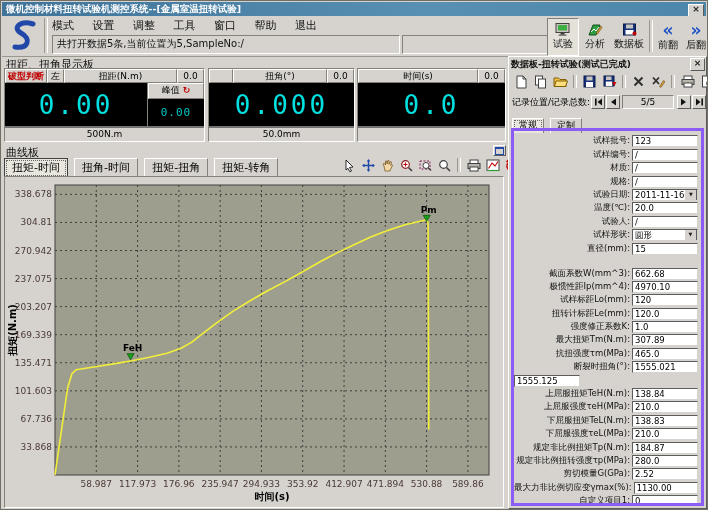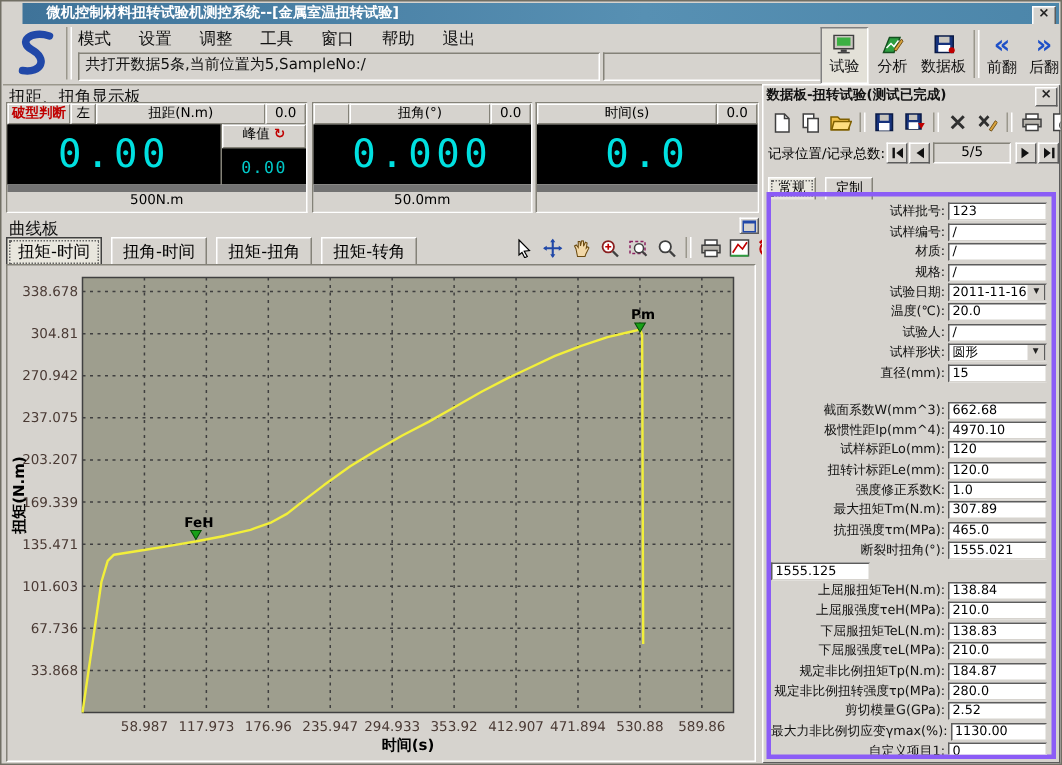--- a/index.html
+++ b/index.html
@@ -1,22 +1,22 @@
 <!DOCTYPE html>
 <html><head>
 <meta charset="utf-8">
 <style>
   html,body{margin:0;padding:0;background:#707070;}
   .win{position:relative;width:708px;height:510px;background:#D6D3CE;border:1px solid #716F64;
        box-sizing:border-box;font-family:"DejaVu Sans","Liberation Sans",sans-serif;overflow:hidden;
        -webkit-font-smoothing:none;}
   
-  .titlebar{position:absolute;left:14px;top:1px;right:1px;height:14px;
+  .titlebar{position:absolute;left:1px;top:1px;right:1px;height:14px;
             background:linear-gradient(90deg,#3f7399,#5790b3 60%,#4c86aa);
-            color:#fff;font-size:9.5px;font-weight:bold;line-height:14px;padding-left:16px;white-space:nowrap;}
+            color:#fff;font-size:9.5px;font-weight:bold;line-height:14px;padding-left:4px;white-space:nowrap;}
   .tb-close{position:absolute;right:2px;top:1.5px;width:14px;height:11px;background:#D6D3CE;
             border:1px solid;border-color:#fff #5c5c5c #5c5c5c #fff;color:#222;font-size:9px;
             line-height:9px;text-align:center;font-weight:bold;cursor:default;}
   
   .topbar{position:absolute;left:1px;top:15px;right:1px;height:40px;background:#D6D3CE;
           border-bottom:1px solid #9a978c;}
   .logo{position:absolute;left:4px;top:2px;}
   .vsep{position:absolute;left:42px;top:2px;width:2px;height:35px;
         border-left:1px solid #9a978c;border-right:1px solid #fff;}
   .menubar{position:absolute;left:50px;top:2px;height:14px;font-size:11px;color:#111;white-space:nowrap;text-align:right;}
@@ -43,21 +43,21 @@
            white-space:nowrap;overflow:hidden;box-sizing:border-box;background:#D6D3CE;}
   .dp-body{flex:1;display:flex;background:#000;}
   .bigval{flex:1;color:#00E0E0;font-family:"DejaVu Sans Mono","Liberation Mono",monospace;
           font-size:26px;display:flex;align-items:center;justify-content:center;letter-spacing:3px;background:#000;}
   .peakcol{width:56px;display:flex;flex-direction:column;border-left:1px solid #848278;}
   .peak-head{height:16px;background:#D6D3CE;border:1px solid;border-color:#fff #848278 #848278 #fff;
              font-size:9px;line-height:13px;text-align:center;box-sizing:border-box;}
   .peak-arrow{color:#C00000;font-weight:bold;}
   .peak-val{flex:1;background:#000;color:#00C8C8;font-family:"DejaVu Sans Mono","Liberation Mono",monospace;
             font-size:11px;display:flex;align-items:center;justify-content:center;letter-spacing:1px;}
-  .dp-foot{height:13px;background:#D6D3CE;border-top:5px solid #737373;font-size:9px;
+  .dp-foot{height:13px;background:#D6D3CE;border-top:2px solid #737373;font-size:9px;
            line-height:12px;text-align:center;}
   .redtxt{color:#C00000;font-weight:bold;}
   
   .restore-btn{position:absolute;left:492px;top:144px;width:13px;height:11px;background:#D6D3CE;
                border:1px solid;border-color:#fff #5c5c5c #5c5c5c #fff;box-sizing:border-box;}
   .restore-btn span{display:block;margin:1px auto 0;width:7px;height:5px;border:1px solid #2148A8;border-top-width:2px;}
   .tabs-row{position:absolute;left:3px;top:155px;height:18px;}
   .ctab{display:inline-block;padding:1px 7px 2px;font-size:11px;background:#D6D3CE;margin-right:1px;
         border:1px solid;border-color:#fff #848278 #848278 #fff;cursor:default;}
   .ctab.active{border-color:#404040;background:#E8E6DD;outline:1px dotted #666;outline-offset:-3px;}

